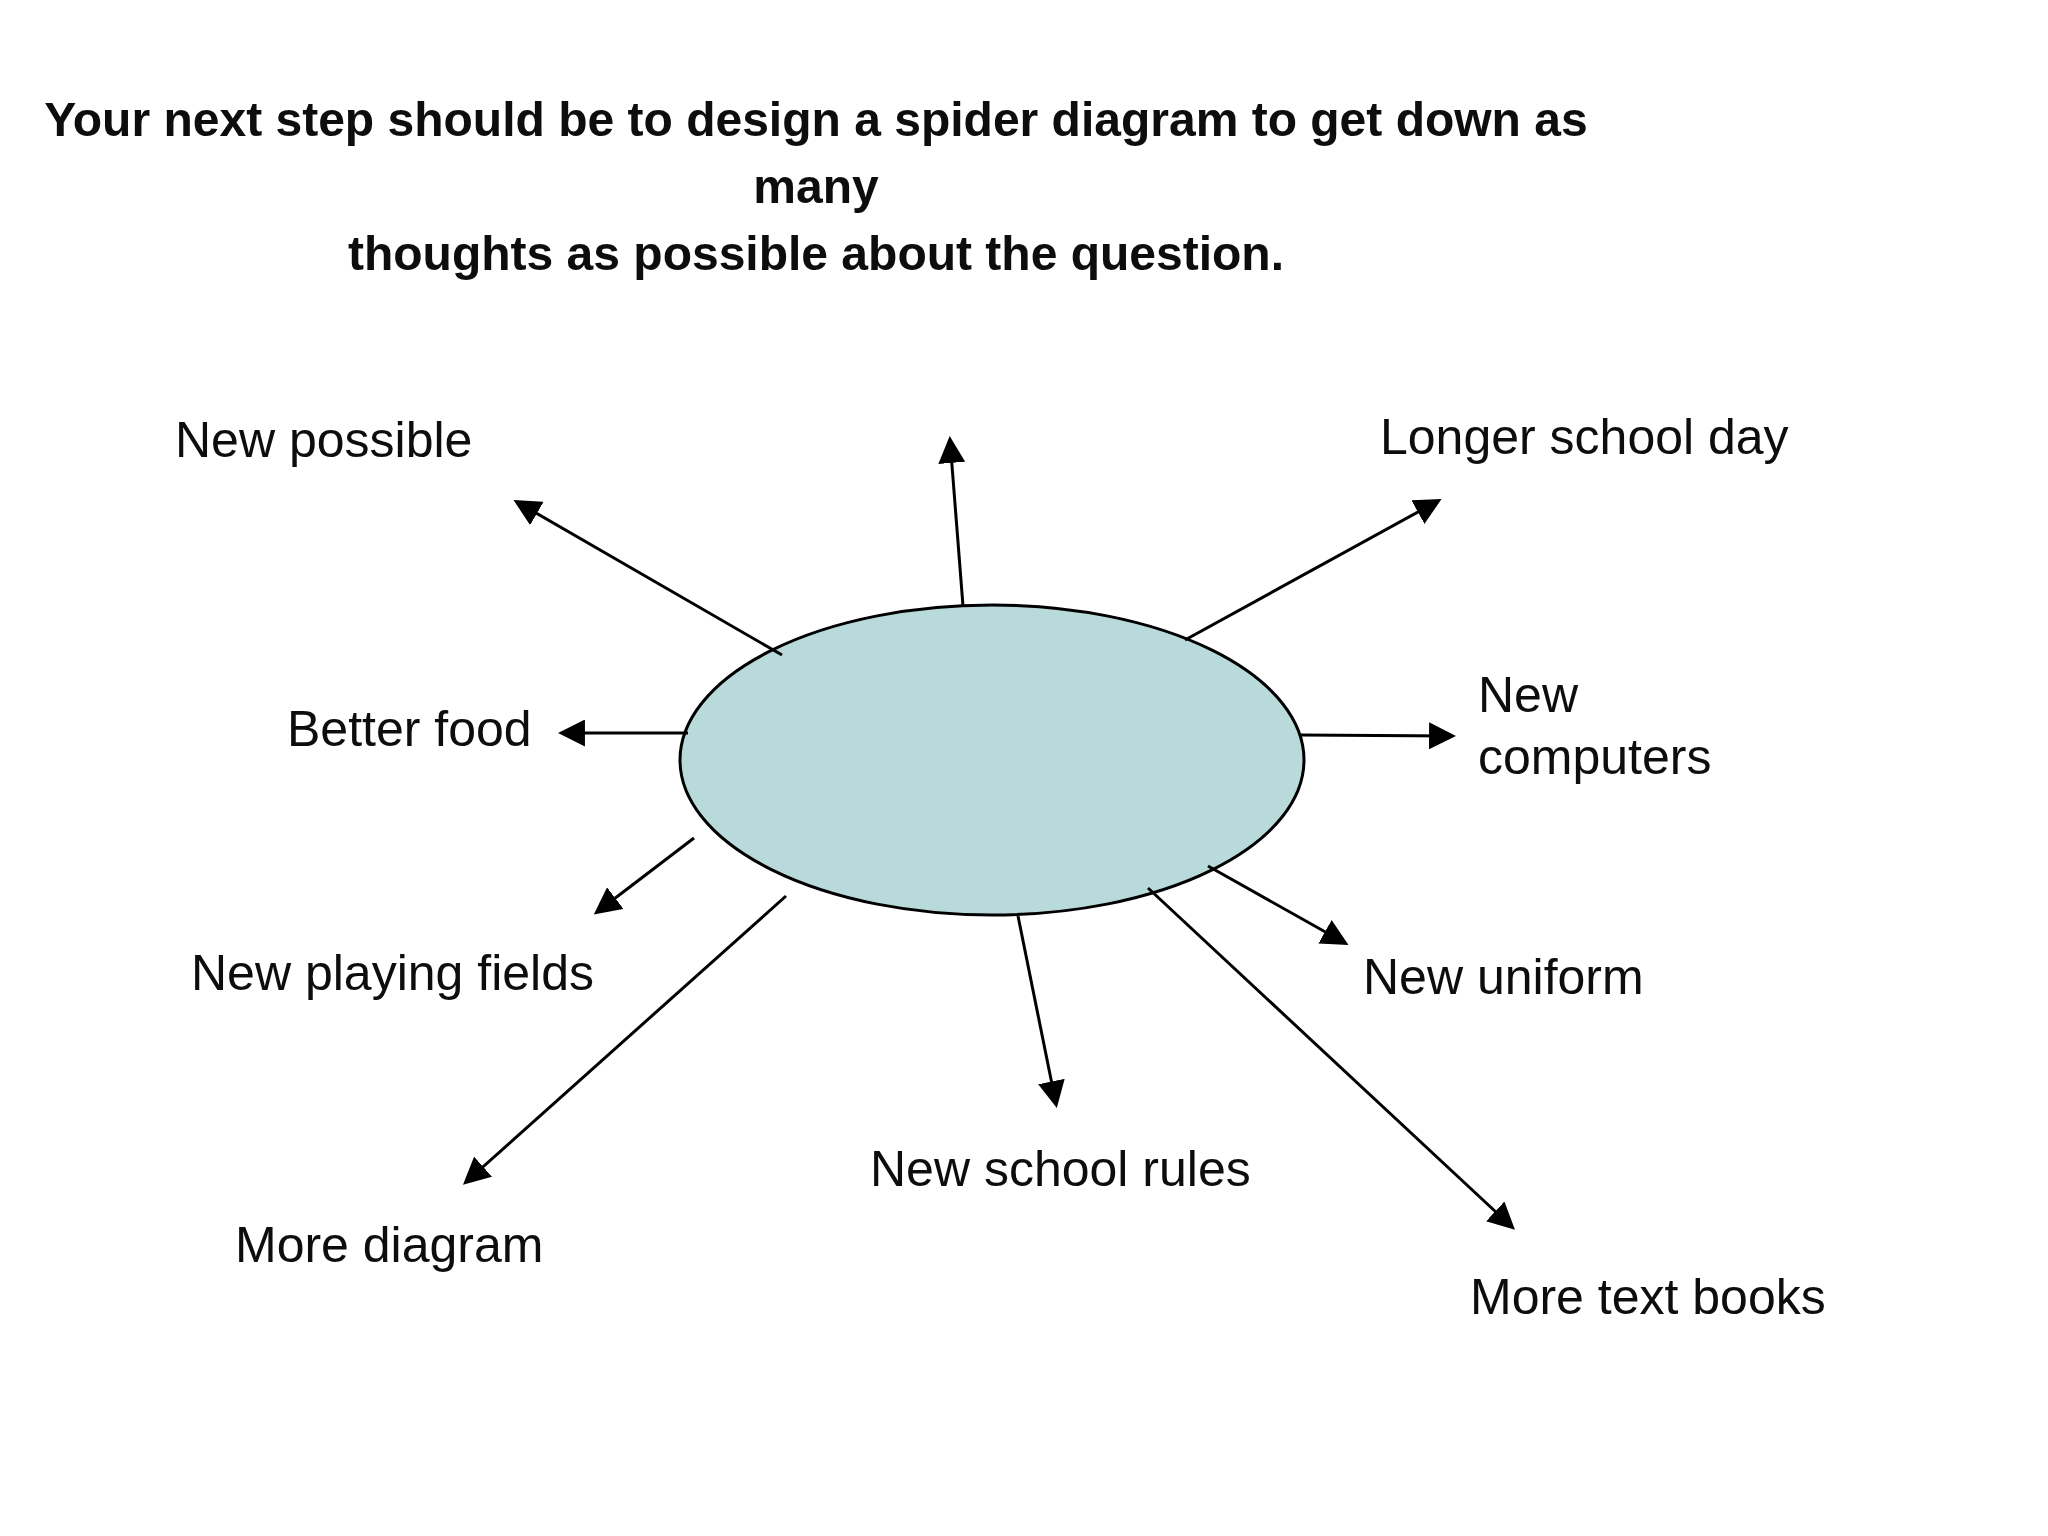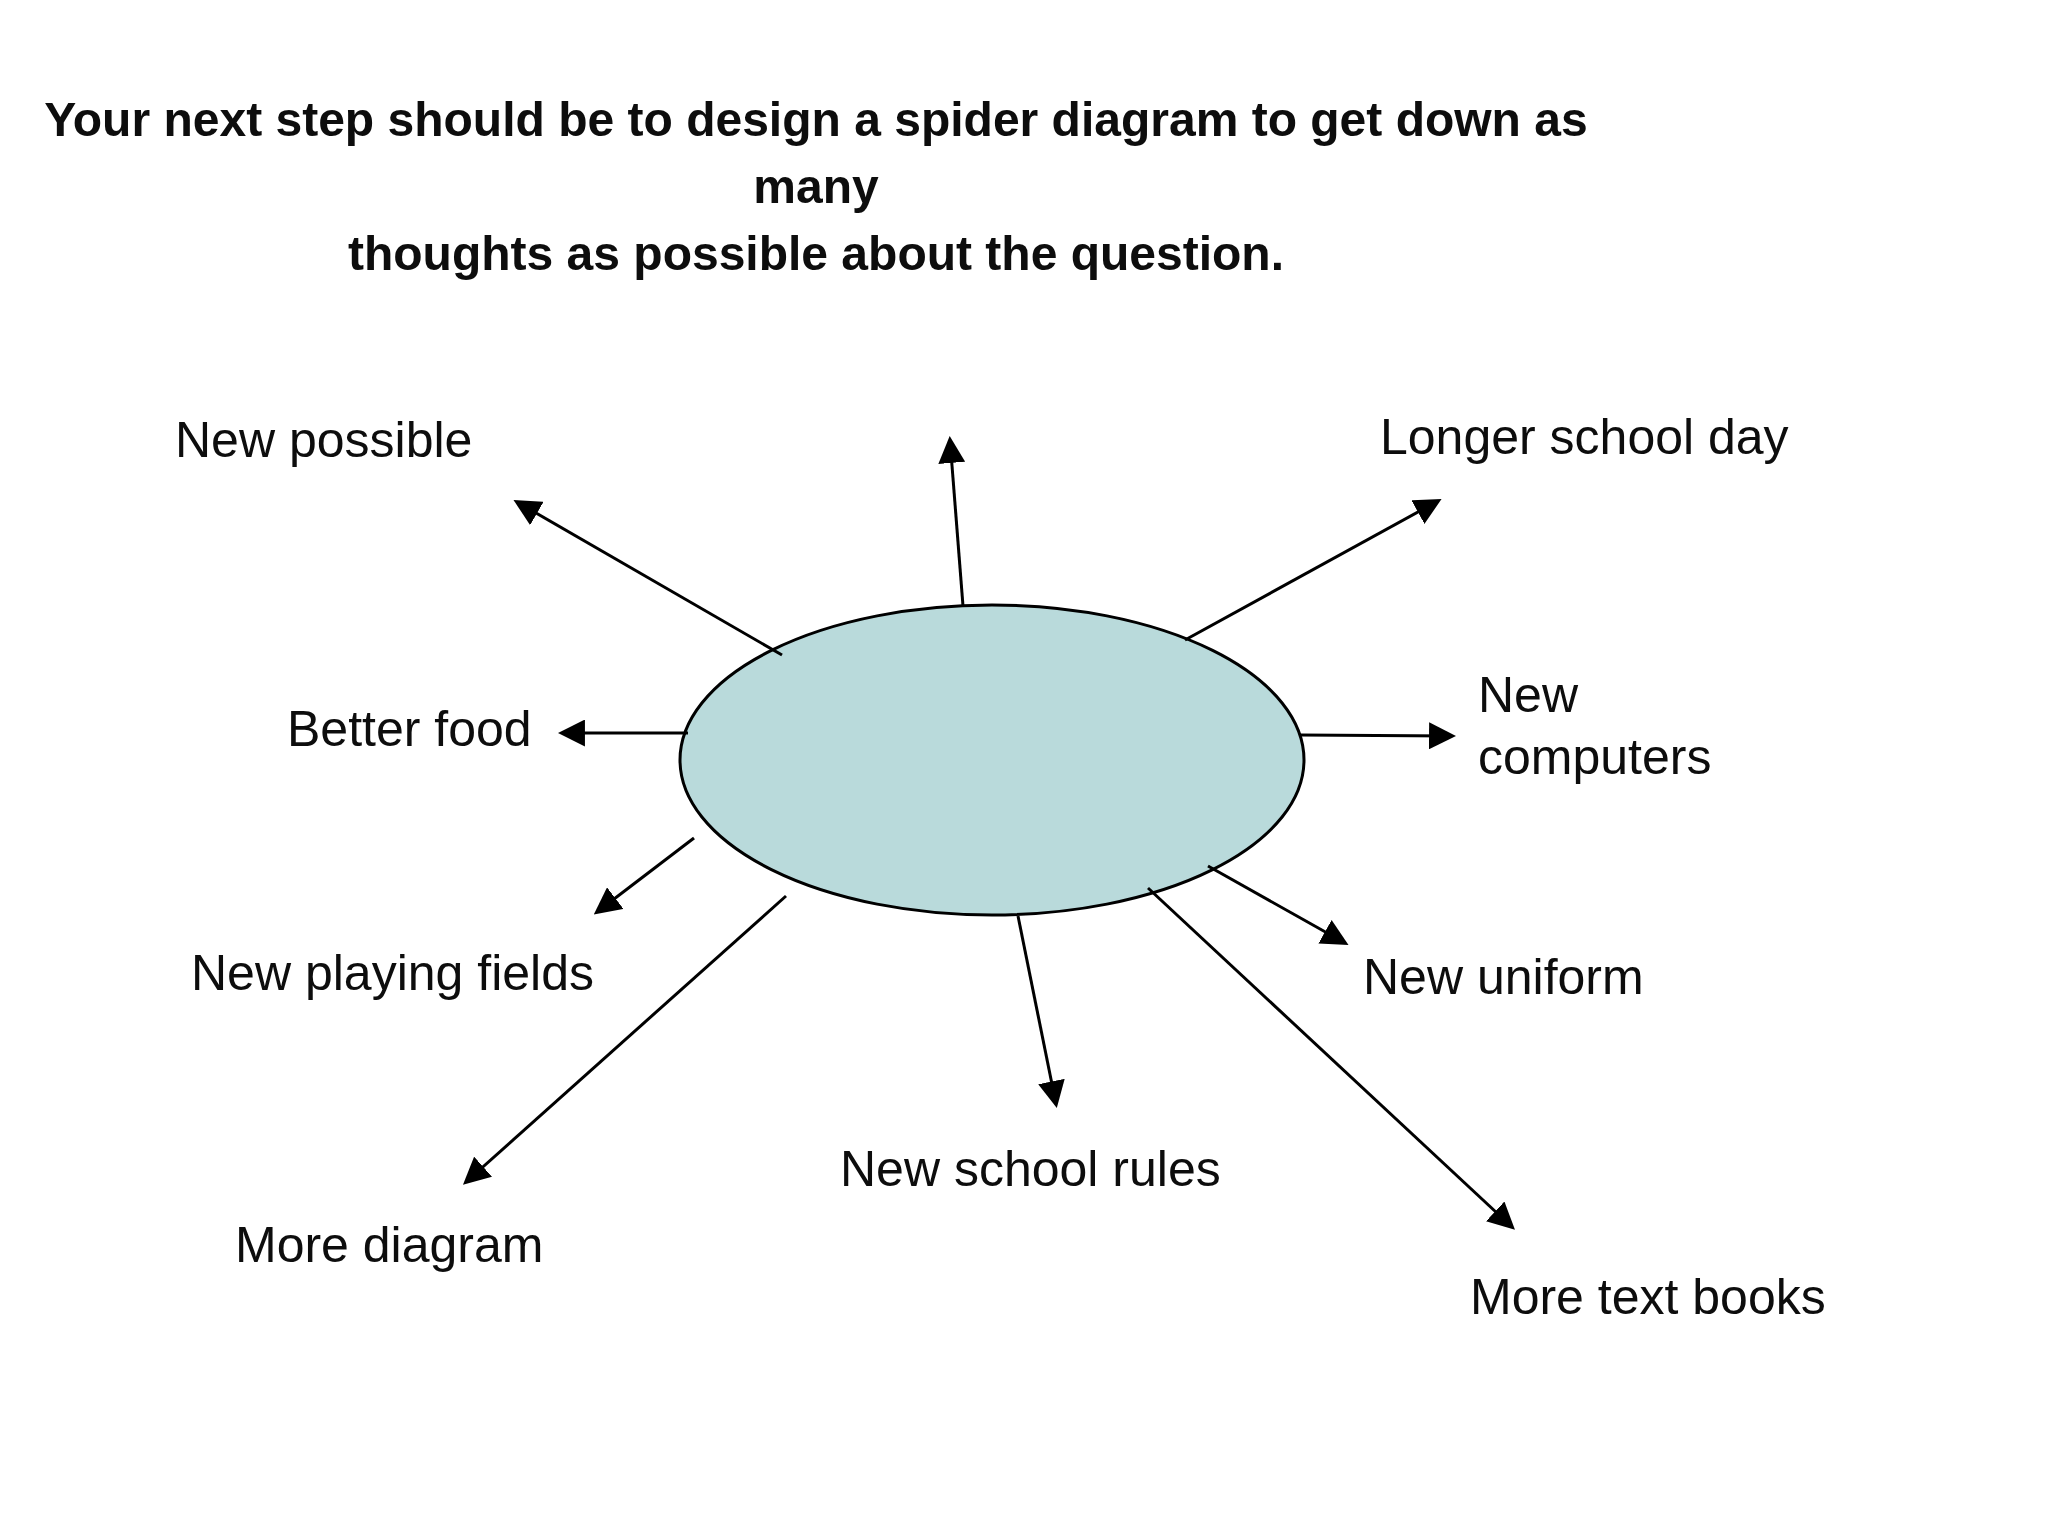--- a/index.html
+++ b/index.html
@@ -90,16 +90,16 @@
   </svg>
 
 
   <div class="node" style="left:175px;  top:409px;">New possible</div>
   <div class="node" style="left:1373px; top:406px;margin-left:7px;">Longer school day</div>
   <div class="node" style="left:287px;  top:698px;">Better food</div>
   <div class="node wrap" style="left:1478px; top:664px;">New computers</div>
   <div class="node" style="left:1363px; top:946px;">New uniform</div>
   <div class="node" style="left:191px;  top:942px;">New playing fields</div>
   <div class="node" style="left:235px;  top:1214px;">More diagram</div>
-  <div class="node" style="left:840px;  top:1138px;">New school rules</div>
+  <div class="node" style="left:870px;  top:1138px;">New school rules</div>
   <div class="node" style="left:1470px; top:1266px;">More text books</div>
 
 </div>
 
 </body></html>

